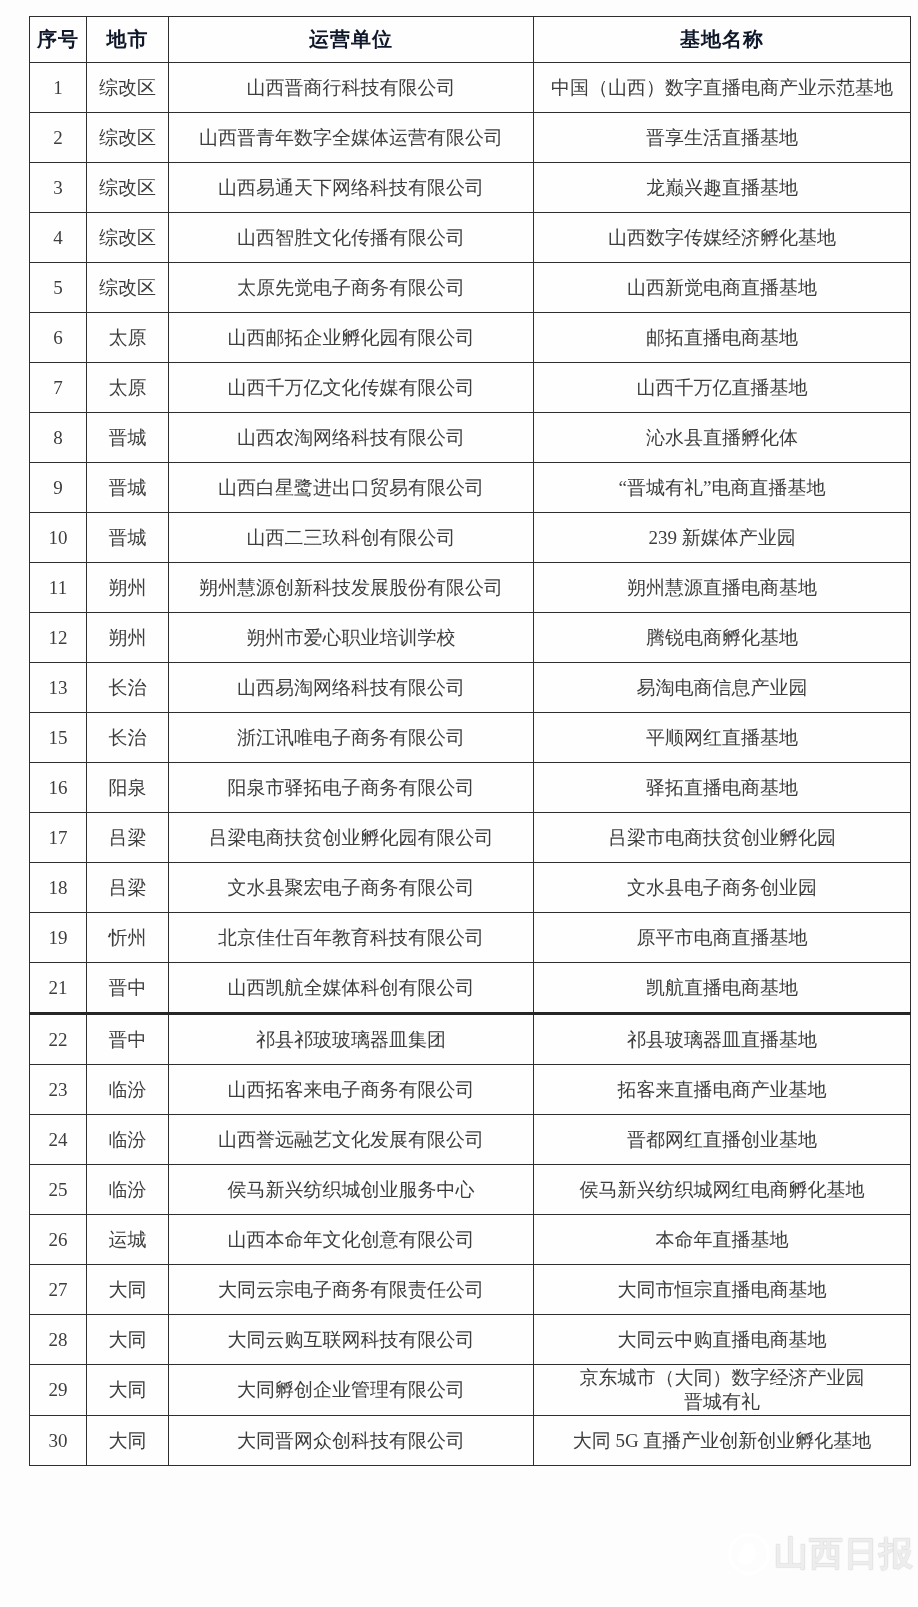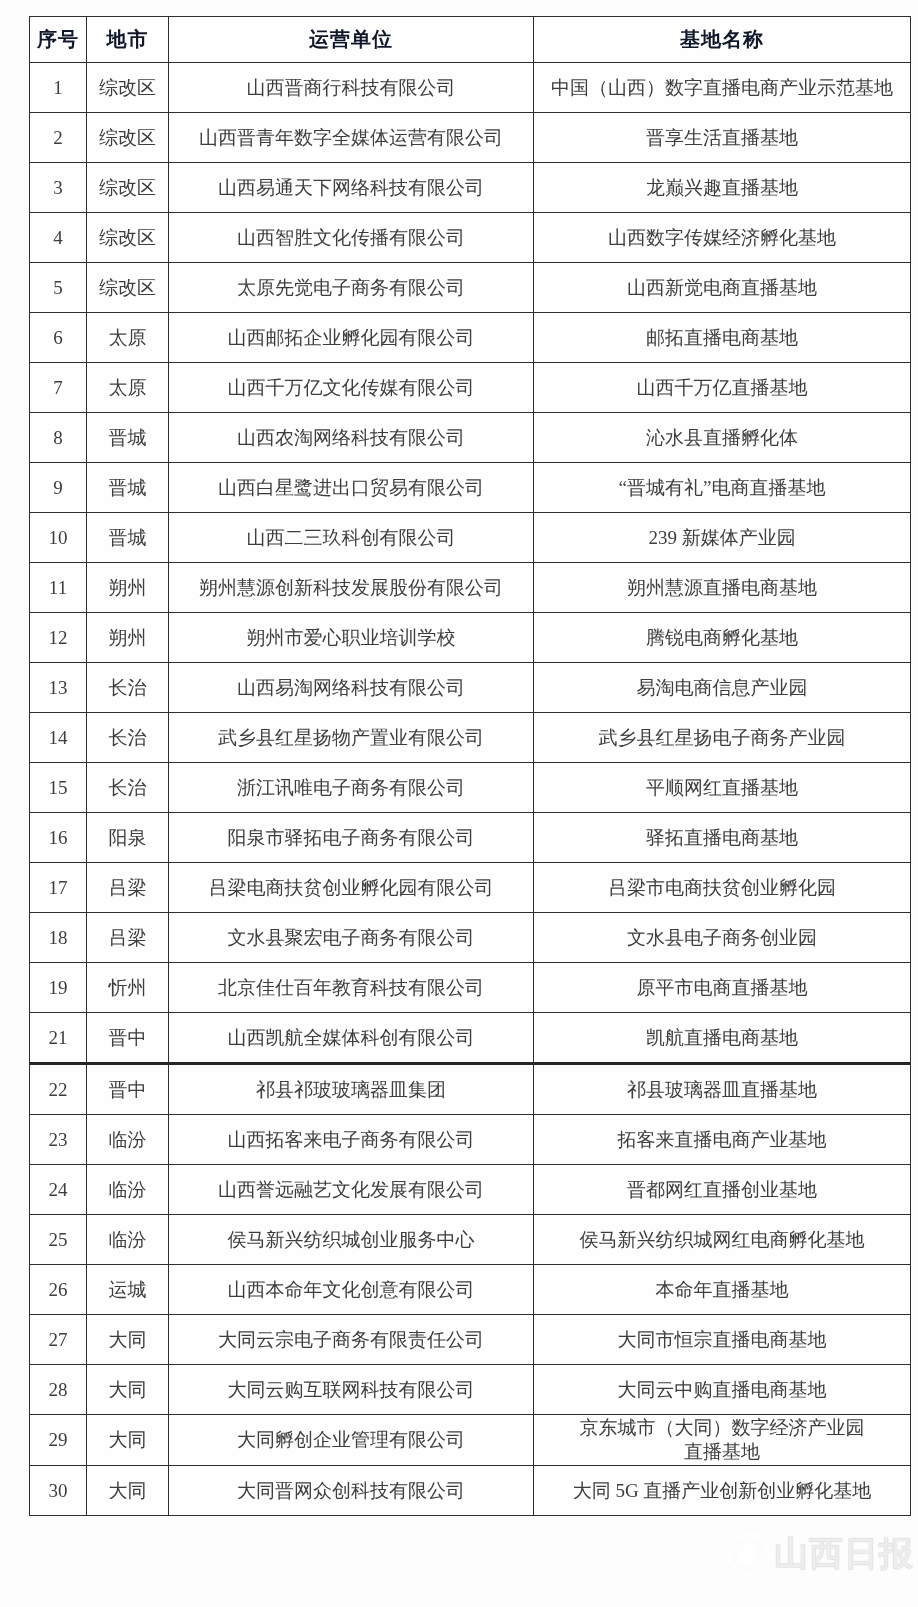--- a/index.html
+++ b/index.html
@@ -212,26 +212,20 @@
     <td class="cell-base">腾锐电商孵化基地</td>
   </tr>
 
   <tr>
     <td class="cell-index">13</td>
     <td class="cell-city">长治</td>
     <td class="cell-operator">山西易淘网络科技有限公司</td>
     <td class="cell-base">易淘电商信息产业园</td>
   </tr>
 
-  <tr>
-    <td class="cell-index">14</td>
-    <td class="cell-city">长治</td>
-    <td class="cell-operator">武乡县红星扬物产置业有限公司</td>
-    <td class="cell-base">武乡县红星扬电子商务产业园</td>
-  </tr>
 
   <tr>
     <td class="cell-index">15</td>
     <td class="cell-city">长治</td>
     <td class="cell-operator">浙江讯唯电子商务有限公司</td>
     <td class="cell-base">平顺网红直播基地</td>
   </tr>
 
   <tr>
     <td class="cell-index">16</td>
@@ -316,21 +310,21 @@
     <td class="cell-city">大同</td>
     <td class="cell-operator">大同云购互联网科技有限公司</td>
     <td class="cell-base">大同云中购直播电商基地</td>
   </tr>
 
   <tr>
     <td class="cell-index">29</td>
     <td class="cell-city">大同</td>
     <td class="cell-operator">大同孵创企业管理有限公司</td>
     <td class="cell-base">京东城市（大同）数字经济产业园
-直播基地</td>
+晋城有礼</td>
   </tr>
 
   <tr>
     <td class="cell-index">30</td>
     <td class="cell-city">大同</td>
     <td class="cell-operator">大同晋网众创科技有限公司</td>
     <td class="cell-base">大同 5G 直播产业创新创业孵化基地</td>
   </tr>
 </tbody>
   </table>

